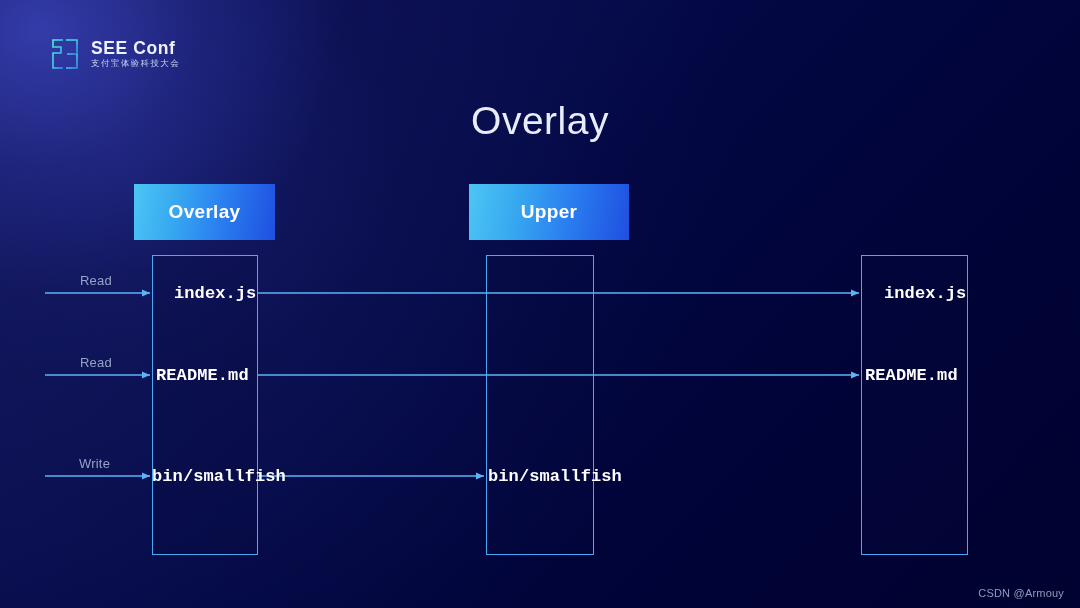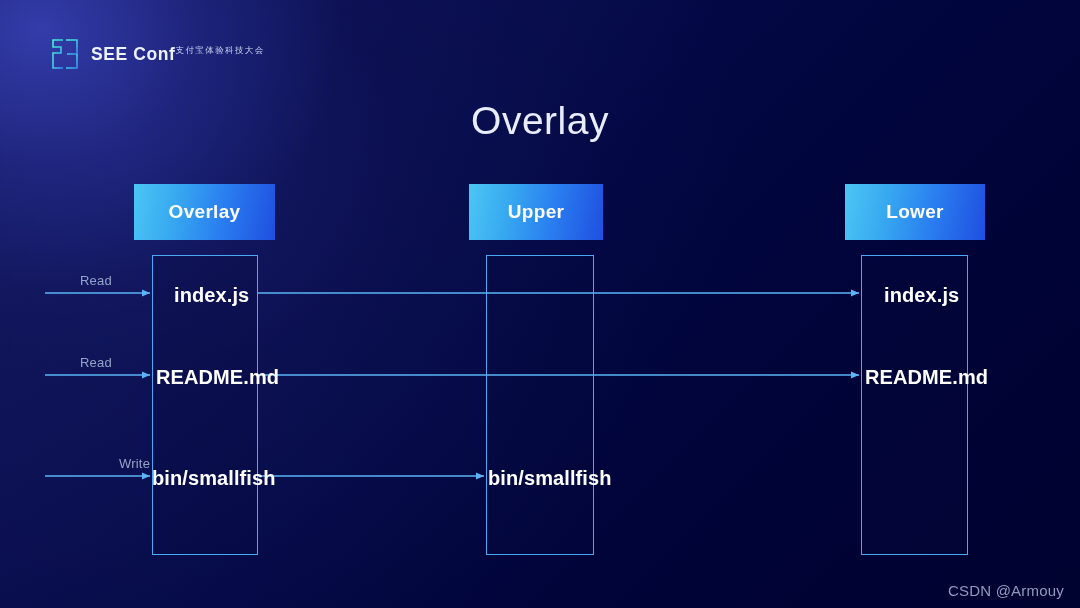--- a/index.html
+++ b/index.html
@@ -16,21 +16,21 @@
       radial-gradient(ellipse 420px 360px at 40px 30px, rgba(60,70,190,0.75) 0%, rgba(40,48,150,0.40) 38%, rgba(10,14,70,0.10) 72%, rgba(0,3,54,0) 100%),
       radial-gradient(ellipse 620px 520px at 120px 150px, rgba(34,40,130,0.55) 0%, rgba(18,22,90,0.25) 45%, rgba(0,3,54,0) 100%),
       radial-gradient(ellipse 900px 700px at 10px 330px, rgba(20,26,96,0.45) 0%, rgba(0,3,54,0) 70%),
       linear-gradient(135deg, #1a2070 0%, #0a0f52 22%, #020742 48%, #000336 75%, #000230 100%);
     overflow:hidden;
   }
 
   
   #logo { position:absolute; left:50px; top:38px; display:flex; align-items:center; gap:11px; }
   #logo-mark { width:30px; height:32px; flex:0 0 auto; }
-  #logo-text { display:flex; flex-direction:row; justify-content:center; }
+  #logo-text { display:flex; flex-direction:column; justify-content:center; }
   #logo-title {
     font-size:17.5px; font-weight:bold; color:#eef2ff;
     letter-spacing:0.6px; line-height:19px;
   }
   #logo-sub {
     font-size:8.5px; color:#c8d2f0; letter-spacing:1.4px;
     line-height:11px; margin-top:1px;font-family:Liberation Mono, monospace;
   }
 
   
@@ -43,52 +43,52 @@
   
   .hdr {
     position:absolute; top:184px; height:56px;
     background:linear-gradient(100deg, #4cc6f5 0%, #37a8f0 30%, #2a7ef0 62%, #1f4fe0 100%);
     display:flex; align-items:center; justify-content:center;
   }
   .hdr-label {
     font-size:19px; font-weight:bold; color:#ffffff; letter-spacing:0.3px;
   }
   #hdr-0 { left:134px; width:141px; }
-  #hdr-1 { left:469px; width:134px; }
+  #hdr-1 { left:469px; width:160px; }
   #hdr-2 { left:845px; width:140px; }
 
   
   .col {
     position:absolute; top:255px; height:300px;
     border:1.6px solid #4aa8f5;
     background:rgba(5,10,64,0.30);
   }
   #col-0 { left:152px; width:106px; }
   #col-1 { left:486px; width:108px; }
   #col-2 { left:861px; width:107px; }
 
   
   #wires { position:absolute; left:0; top:0; width:1080px; height:608px; }
 
   
   .cell {
-    position:absolute; font-size:20px; font-weight:bold;
-    color:#ffffff; white-space:nowrap; letter-spacing:0.1px;
+    position:absolute; font-size:17px; font-weight:bold;
+    color:#ffffff; white-space:nowrap; letter-spacing:0.1px;font-family:Liberation Mono, monospace;
   }
 
   
   .wire-label {
     position:absolute; font-size:13px; color:#95a3c8;
     white-space:nowrap; letter-spacing:0.2px;
   }
 
   
   #watermark {
     position:absolute; right:16px; bottom:9px;
-    font-size:15px; color:#8f9bbd; letter-spacing:0.2px;
+    font-size:11px; color:#8f9bbd; letter-spacing:0.2px;
   }
 </style>
 </head>
 <body>
 
 <div id="slide">
 
   <div id="logo">
     <svg id="logo-mark" viewBox="0 0 30 32">
       <defs>
@@ -113,23 +113,20 @@
   </div>
 
   <div id="page-title">Overlay</div>
 
   <div class="hdr" id="hdr-0">
     <span class="hdr-label">Overlay</span>
   </div>
   <div class="hdr" id="hdr-1">
     <span class="hdr-label">Upper</span>
   </div>
-  <div class="hdr" id="hdr-2">
-    <span class="hdr-label">Lower</span>
-  </div>
 
   <div class="col" id="col-0"></div>
   <div class="col" id="col-1"></div>
   <div class="col" id="col-2"></div>
 
   <svg id="wires" viewBox="0 0 1080 608">
     <defs>
       <marker id="arw" viewBox="0 0 10 10" refX="9" refY="5" markerWidth="6" markerHeight="6" orient="auto-start-reverse">
         <path d="M0,1 L9,5 L0,9 z" fill="#5bb4f7"></path>
       </marker>
@@ -145,21 +142,21 @@
       <line x1="258" y1="375" x2="859" y2="375"></line>
 
       <line x1="45" y1="476" x2="150" y2="476"></line>
 
       <line x1="258" y1="476" x2="484" y2="476"></line>
     </g>
   </svg>
 
   <div class="wire-label" style="left:80px; top:273px;">Read</div>
   <div class="wire-label" style="left:80px; top:355px;">Read</div>
-  <div class="wire-label" style="left:79px; top:456px;margin-left:40px;">Write</div>
+  <div class="wire-label" style="left:79px; top:456px;">Write</div>
 
   <div class="cell" style="left:174px; top:284px;">index.js</div>
   <div class="cell" style="left:156px; top:366px;">README.md</div>
   <div class="cell" style="left:152px; top:467px;">bin/smallfish</div>
 
   <div class="cell" style="left:488px; top:467px;">bin/smallfish</div>
 
   <div class="cell" style="left:884px; top:284px;">index.js</div>
   <div class="cell" style="left:865px; top:366px;">README.md</div>
 

